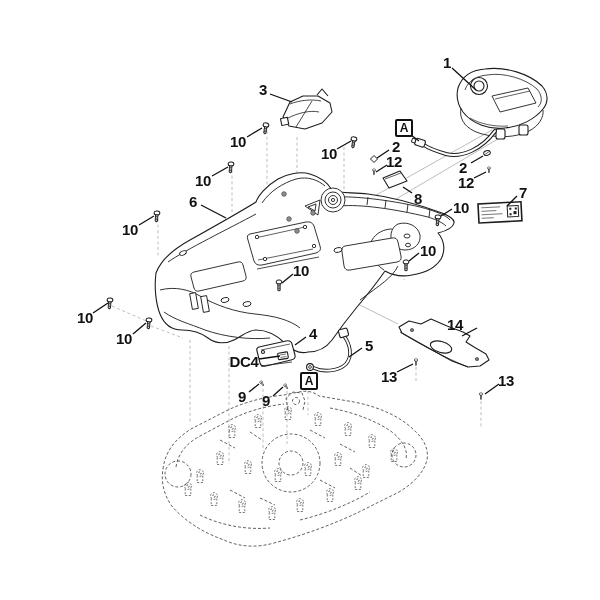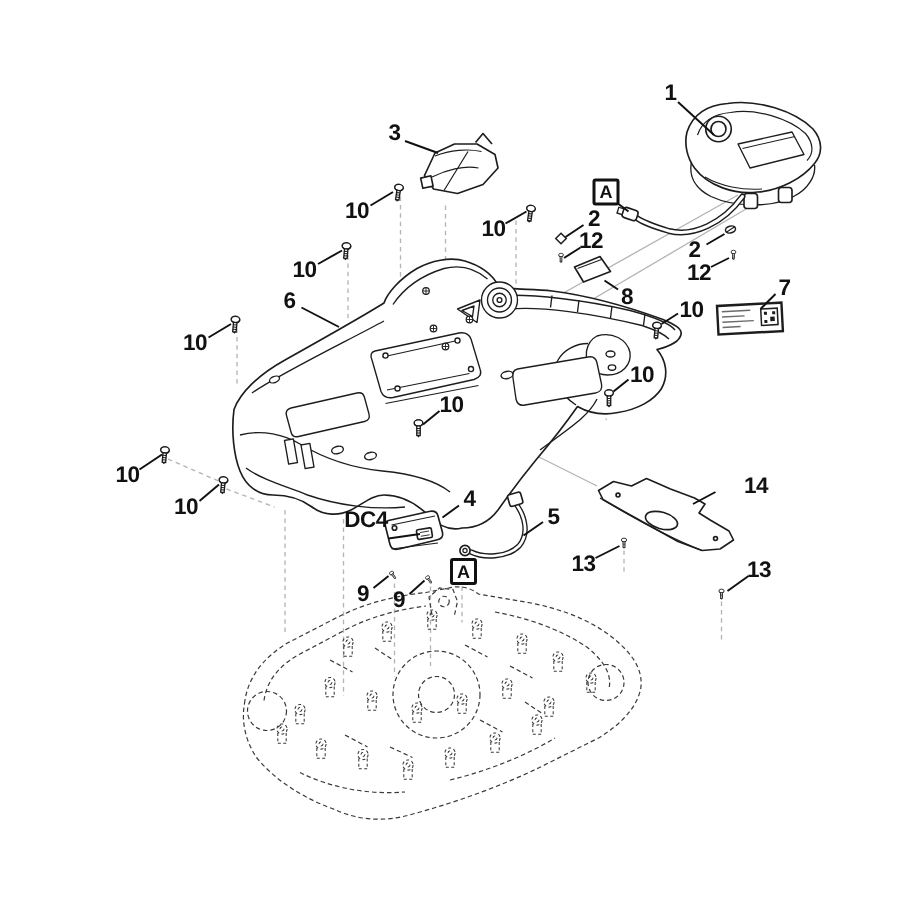--- a/index.html
+++ b/index.html
@@ -306,19 +306,19 @@
 <div class="co" style="left:466px;top:182px">12</div>
 <div class="co" style="left:418px;top:198px">8</div>
 <div class="co" style="left:523px;top:192px">7</div>
 <div class="co" style="left:193px;top:201px">6</div>
 <div class="co" style="left:313px;top:333px">4</div>
 <div class="co" style="left:369px;top:345px">5</div>
 <div class="co" style="left:242px;top:396px">9</div>
 <div class="co" style="left:266px;top:400px">9</div>
 <div class="co" style="left:389px;top:376px">13</div>
 <div class="co" style="left:506px;top:380px">13</div>
-<div class="co" style="left:504px;top:324px">14</div>
-<div class="co" style="left:244px;top:347px">DC4</div>
+<div class="co" style="left:455px;top:324px">14</div>
+<div class="co" style="left:244px;top:361px">DC4</div>
 
 <div class="amark" style="left:404px;top:128px">A</div>
 <div class="amark" style="left:309px;top:381px">A</div>
 
 </div>
 
 </body></html>

